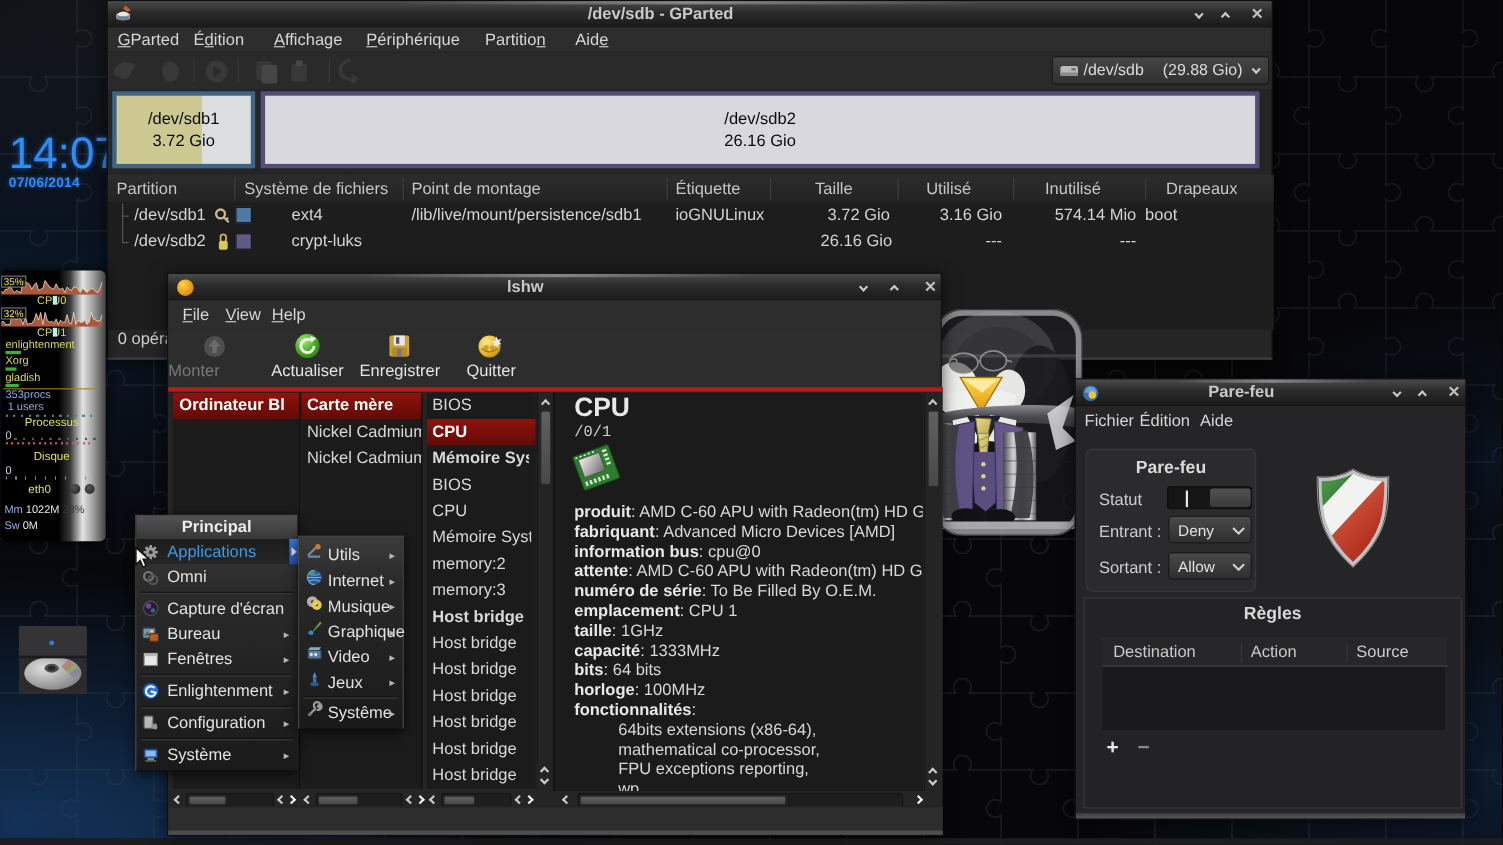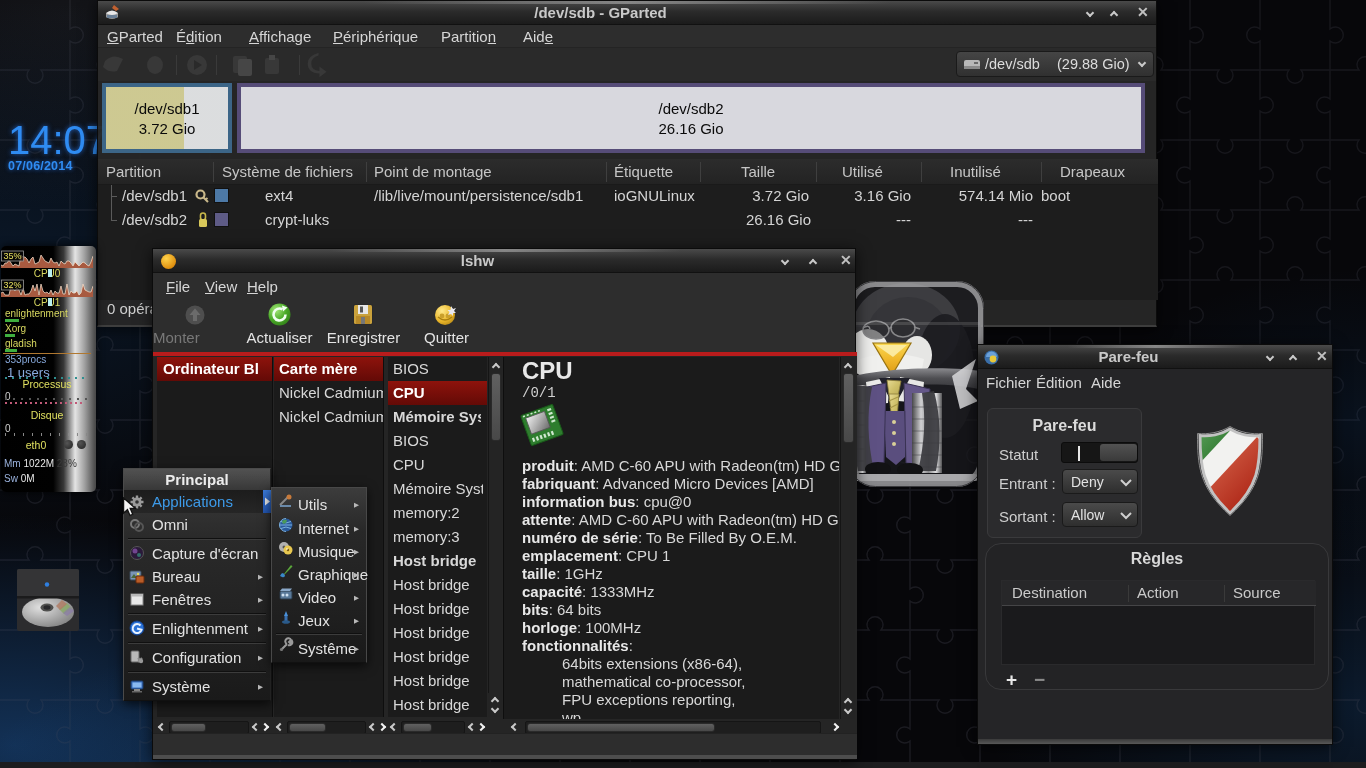--- a/index.html
+++ b/index.html
@@ -310,21 +310,21 @@
 <div class="abs" style="left:0;top:51px;width:92px;text-align:center;font-size:10px;color:#d8d860">CPU1</div>
     <div class="abs" style="left:47px;top:52px;width:4px;height:8px;background:#b8eef2"></div>
 <div class="abs" style="left:4px;top:62px;font-size:10px;color:#d8d860">enlightenment</div>
 <div class="abs" style="left:4px;top:73px;width:14px;height:3px;background:#3fae3f"></div>
 <div class="abs" style="left:4px;top:77px;font-size:10px;color:#d8d860">Xorg</div>
 <div class="abs" style="left:4px;top:88px;width:10px;height:3px;background:#3fae3f"></div>
 <div class="abs" style="left:4px;top:92px;font-size:10px;color:#d8d860">gladish</div>
 <div class="abs" style="left:4px;top:103px;width:12px;height:3px;background:#3fae3f"></div>
 <div class="abs" style="left:2px;top:107px;width:88px;height:1px;background:#b07830"></div>
 <div class="abs" style="left:4px;top:108px;font-size:10px;color:#88aadd">353procs</div>
-<div class="abs" style="left:6px;top:119px;font-size:13px;color:#88aadd">1 users</div>
+<div class="abs" style="left:6px;top:119px;font-size:10px;color:#88aadd">1 users</div>
 <div class="abs" style="left:4px;top:131px;width:84px;height:2px;background:repeating-linear-gradient(90deg,#2e8f8f 0 2px,transparent 2px 7px)"></div>
 <div class="abs" style="left:0;top:132px;width:92px;text-align:center;font-size:10.5px;color:#e0e060">Processus</div>
 <div class="abs" style="left:4px;top:145px;font-size:10px;color:#cfcfcf">0</div>
 <div class="abs" style="left:4px;top:152px;width:84px;height:2px;background:repeating-linear-gradient(90deg,#555 0 2px,transparent 2px 8px)"></div>
 <div class="abs" style="left:4px;top:156px;width:80px;height:2px;background:repeating-linear-gradient(90deg,#c05a78 0 2px,transparent 2px 5px)"></div>
 <div class="abs" style="left:0;top:163px;width:92px;text-align:center;font-size:10.5px;color:#e0e060">Disque</div>
 <div class="abs" style="left:4px;top:177px;font-size:10px;color:#cfcfcf">0</div>
 <div class="abs" style="left:4px;top:187px;width:84px;height:3px;background:repeating-linear-gradient(90deg,#888 0 1px,transparent 1px 9px)"></div>
 <div class="abs" style="left:0;top:193px;width:70px;text-align:center;font-size:10.5px;color:#e0e060">eth0</div>
 <div class="abs" style="left:63px;top:194px;width:9px;height:9px;border-radius:50%;background:radial-gradient(circle at 35% 35%,#555,#222)"></div>
@@ -582,21 +582,21 @@
   </defs>
   <g clip-path="url(#shc)">
    <rect x="0" y="0" width="70" height="92" fill="#f2f2f0"></rect>
    <path d="M44,-4 L-8,52 L-30,20 L0,-30 Z" fill="url(#shg)"></path>
    <path d="M62,12 L84,36 L32,92 L10,68 Z" fill="url(#shr)"></path>
   </g>
   <path d="M35,4 C44,9.5 56,11.5 65,10.5 C65,40 64,61 35,88 C6,61 5,40 5,10.5 C14,11.5 26,9.5 35,4 Z" fill="none" stroke="#c2c2c2" stroke-width="3"></path>
   <path d="M35,1.5 C45,7.5 57,9.5 67.5,8.5 C67.5,40 66.5,62 35,90.5 C3.5,62 2.5,40 2.5,8.5 C13,9.5 25,7.5 35,1.5 Z" fill="none" stroke="#8a8a8a" stroke-width="1"></path>
  </svg>
 
- <div class="abs" style="left:7px;top:198px;width:344px;height:147px;background:#232325;border:1px solid #39393b;border-radius:16px">
+ <div class="abs" style="left:7px;top:198px;width:344px;height:192px;background:#232325;border:1px solid #39393b;border-radius:2px">
   <div class="abs" style="left:0;top:6px;width:100%;text-align:center;font-size:16px;font-weight:bold;color:#d8d8d8">Règles</div>
   <div class="abs" style="left:15px;top:36px;width:314px;height:85px;background:#1a1a1c;border:1px solid #2a2a2c">
     <div class="abs" style="left:0;top:0;width:314px;height:25px;background:#272729;border-bottom:1px solid #454547">
       <div class="t" style="left:10px;top:3px;color:#cacaca">Destination</div>
       <div class="t" style="left:135px;top:3px;color:#cacaca">Action</div>
       <div class="t" style="left:231px;top:3px;color:#cacaca">Source</div>
       <div class="sep" style="left:126px;top:4px;height:17px;background:#3a3a3a"></div>
       <div class="sep" style="left:222px;top:4px;height:17px;background:#3a3a3a"></div>
     </div>
   </div>

